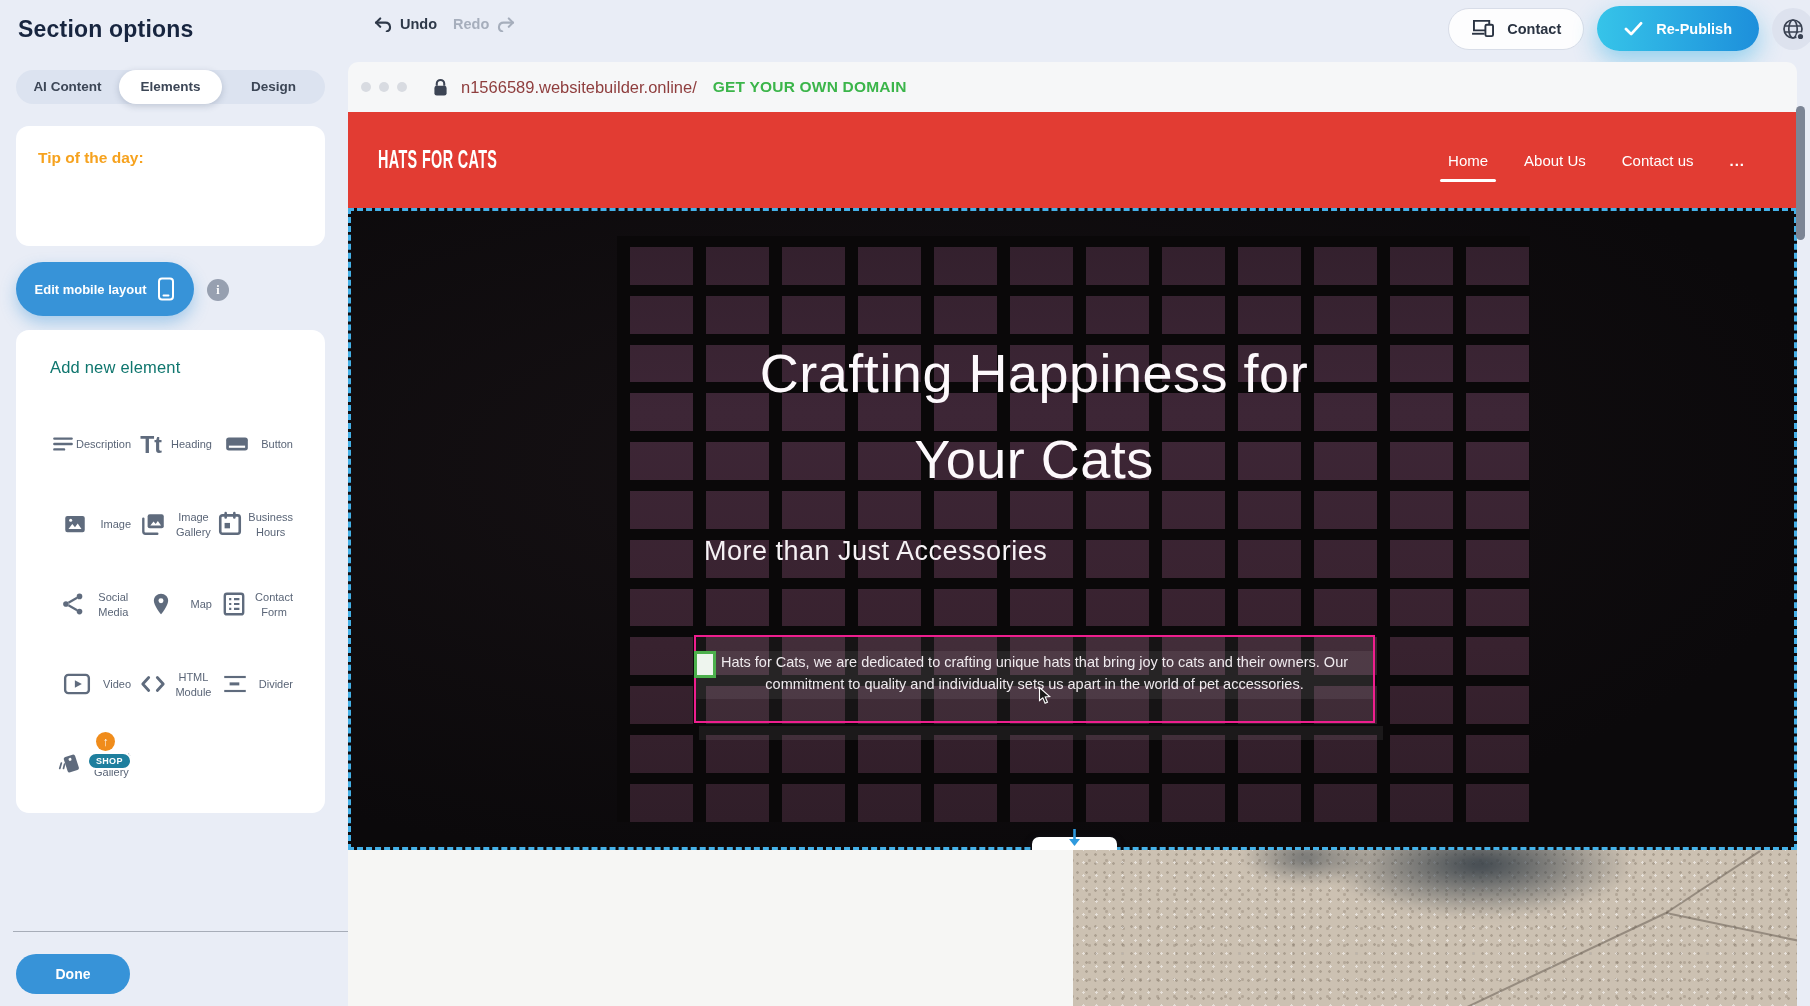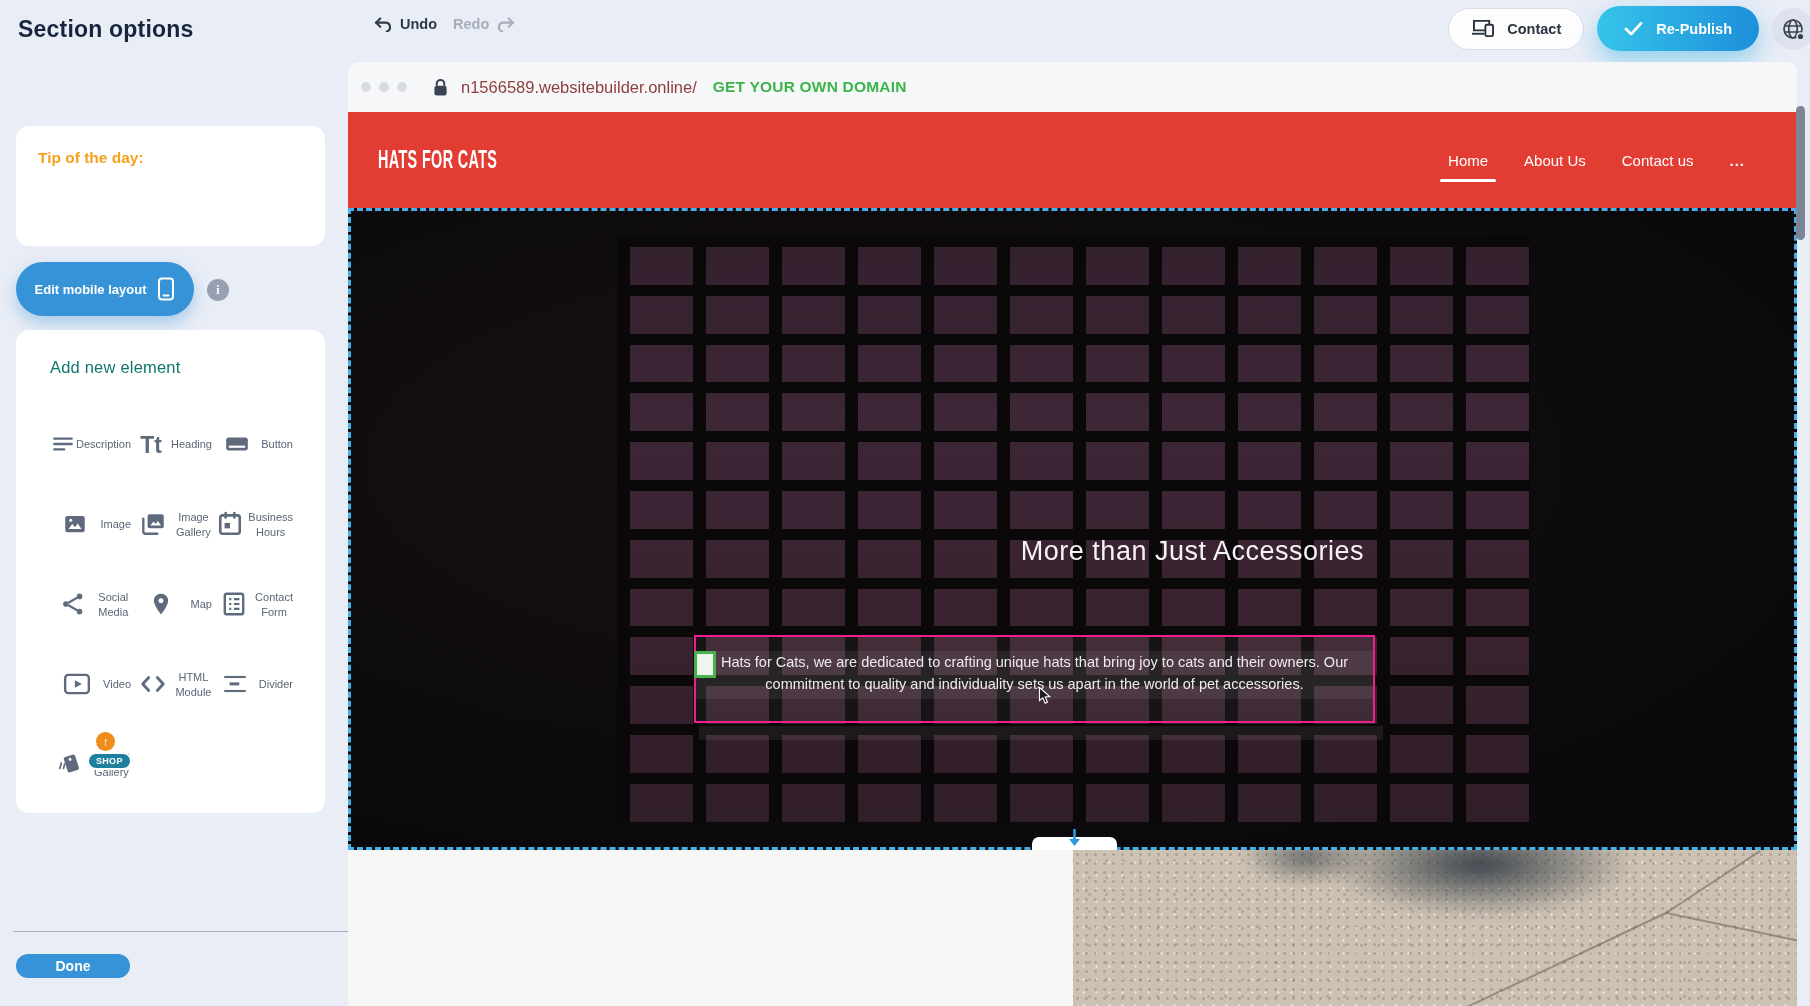--- a/index.html
+++ b/index.html
@@ -21,21 +21,21 @@
   .panel { position:absolute; left:16px; top:330px; width:309px; height:483px; background:#fff; border-radius:13px; padding:28px 0 0 34px; }
   .panel-title { font-size:16.5px; color:#0f766e; letter-spacing:.2px; }
   .elem-grid { margin-top:24px; display:grid; grid-template-columns:repeat(3,81px); grid-auto-rows:80px; }
   .elem { display:flex; flex-direction:row; align-items:center; cursor:pointer; }
   .elem .ic { height:32px; display:flex; align-items:flex-end; justify-content:center; color:#5f6b7d; position:relative; width:100%; }
   .elem .lbl { margin-top:7px; font-size:11px; color:#5a6577; text-align:center; line-height:1.35; }
   .tt { font-size:23px; font-weight:700; color:#5f6b7d; line-height:1; }
   .arrow-badge { position:absolute; top:-13px; left:46px; width:19px; height:19px; border-radius:50%; background:#f08c1b; color:#fff; display:flex; align-items:center; justify-content:center; font-size:12px; font-weight:700; }
   .shop-pill { position:absolute; top:7px; left:37px; background:#1e7f9e; border:2px solid #fff; border-radius:10px; padding:2px 7px; font-size:9px; font-weight:700; color:#fff; letter-spacing:.3px; }
   .side-divider { position:absolute; left:13px; top:931px; width:335px; height:1px; background:#a7adb8; }
-  .done-btn { position:absolute; left:16px; top:954px; width:114px; height:24px; border-radius:20px; background:#3793d8; color:#fff; font-weight:700; font-size:14px; border:none; cursor:pointer; font-family:inherit; }
+  .done-btn { position:absolute; left:16px; top:954px; width:114px; height:40px; border-radius:20px; background:#3793d8; color:#fff; font-weight:700; font-size:14px; border:none; cursor:pointer; font-family:inherit; }
 
   
   .history { position:absolute; left:374px; top:16px; display:flex; gap:16px; align-items:flex-end; }
   .hist-btn { display:flex; gap:7px; align-items:center; font-size:14.5px; font-weight:700; background:none; border:none; cursor:pointer; font-family:inherit; }
   .hist-btn.undo { color:#2e3949; }
   .hist-btn.redo { color:#a6aebc; }
   .top-actions { position:absolute; top:6px; right:-4px; display:flex; align-items:center; gap:13px; }
   .preview-btn { height:42px; padding:0 22px; border-radius:21px; background:#fdfdfe; border:1px solid #d8dde8; display:flex; align-items:center; gap:11px; font-size:14.5px; font-weight:700; color:#2a3342; cursor:pointer; font-family:inherit; }
   .republish-btn { height:45px; padding:0 27px; border-radius:23px; border:none; background:linear-gradient(90deg,#36c4e9,#1d8fdb); color:#fff; font-size:14.5px; font-weight:700; display:flex; align-items:center; gap:13px; box-shadow:0 10px 24px rgba(41,173,229,.45); cursor:pointer; font-family:inherit; }
   .globe-btn { width:42px; height:42px; border-radius:50%; background:#dde2ee; border:none; display:flex; align-items:center; justify-content:center; cursor:pointer; }
@@ -58,21 +58,21 @@
   .nav-item.more { letter-spacing:1px; font-weight:700; }
 
   .hero { position:absolute; top:146px; left:0; width:100%; height:642px; overflow:hidden; background:radial-gradient(ellipse at 35% 40%, #161114, #0b090b 75%); }
   .tiles { position:absolute; left:269px; top:28px; width:913px; height:586px;
     background:
       repeating-linear-gradient(90deg, #0a0809 0 13px, rgba(0,0,0,0) 13px 76px),
       repeating-linear-gradient(180deg, #0a0809 0 11px, rgba(0,0,0,0) 11px 48.8px),
       linear-gradient(180deg,#33202d,#3d2636 30%,#38222f 70%,#301e29);
   }
   .hero-heading { position:absolute; left:356px; top:122px; width:660px; text-align:center; color:#fdf9fc; font-size:54px; font-weight:500; line-height:1.6; letter-spacing:.5px; cursor:pointer; }
-  .hero-sub { position:absolute; left:356px; top:328px; width:660px; text-align:right; color:#f6f2f5; font-size:27px; font-weight:500; letter-spacing:.5px; cursor:pointer; }
+  .hero-sub { position:absolute; left:356px; top:328px; width:660px; text-align:left; color:#f6f2f5; font-size:27px; font-weight:500; letter-spacing:.5px; cursor:pointer; }
   .under-band { position:absolute; left:351px; top:518px; width:684px; height:14px; background:rgba(255,255,255,.07); }
   .para-box { position:absolute; left:346px; top:427px; width:681px; height:88px; border:2px solid #ee1e8e; background:rgba(255,255,255,.05); cursor:text; }
   .para-box::before { content:""; position:absolute; left:0; right:0; top:14px; height:48px; background:rgba(255,255,255,.07); }
   .para-box p { position:relative; margin:15px 16px 0; text-align:center; color:#efeaee; font-size:14.5px; line-height:1.5; }
   .drag-handle { position:absolute; left:-2px; top:14px; width:22px; height:27px; background:#eef5ee; border:3px solid #4cb04c; cursor:grab; }
   .selection-border { position:absolute; inset:0; border:3px dashed #45b1e8; pointer-events:none; }
   .cursor-svg { position:absolute; left:690px; top:478px; }
 
   .resize-handle { position:absolute; left:684px; top:766px; width:85px; height:44px; cursor:ns-resize; }
   .rh-pill { position:absolute; left:0; top:9px; width:85px; height:30px; background:#fff; border-radius:7px; box-shadow:0 3px 10px rgba(30,50,80,.3); }
@@ -95,20 +95,25 @@
 
   .scroll-thumb { position:absolute; left:1796px; top:106px; width:9px; height:134px; border-radius:5px; background:#7c8595; cursor:pointer; }
 </style>
 </head>
 <body>
 
 <div class="stage">
 
   <aside class="sidebar">
     <div class="side-title">Section options</div>
+    <div class="tabs" id="tabs">
+        <div class="tab">AI Content</div>
+        <div class="tab active">Elements</div>
+        <div class="tab">Design</div>
+      </div>
     <div class="tip-card">
       <div class="tip-head">Tip of the day:</div>
     </div>
     <button class="edit-mobile">
       <span>Edit mobile layout</span>
       <span style="display:flex;">
         <svg width="18" height="24" viewBox="0 0 18 24" fill="none" stroke="#fff" stroke-width="2" stroke-linecap="round">
             <rect x="2" y="1.5" width="14" height="21" rx="3"></rect>
             <line x1="6.5" y1="18.5" x2="11.5" y2="18.5"></line>
           </svg>
@@ -318,20 +323,21 @@
       <nav class="site-nav" id="siteNav">
           <div class="nav-item active">Home</div>
           <div class="nav-item">About Us</div>
           <div class="nav-item">Contact us</div>
           <div class="nav-item more">...</div>
         </nav>
     </header>
 
     <section class="hero">
       <div class="tiles"></div>
+      <h2 class="hero-heading">Crafting Happiness for Your Cats</h2>
       <div class="hero-sub">More than Just Accessories</div>
       <div class="under-band"></div>
       <div class="para-box">
         <span class="drag-handle"></span>
         <p>Hats for Cats, we are dedicated to crafting unique hats that bring joy to cats and their owners. Our commitment to quality and individuality sets us apart in the world of pet accessories.</p>
       </div>
       <div class="selection-border"></div>
       <svg class="cursor-svg" width="14" height="19" viewBox="0 0 14 19">
           <path d="M1.5 1.5v13l3.3-2.6 2.3 5.4 2.4-1-2.3-5.3 4.5-.4z" fill="#1a1a1a" stroke="#fff" stroke-width="1.1"></path>
         </svg>

